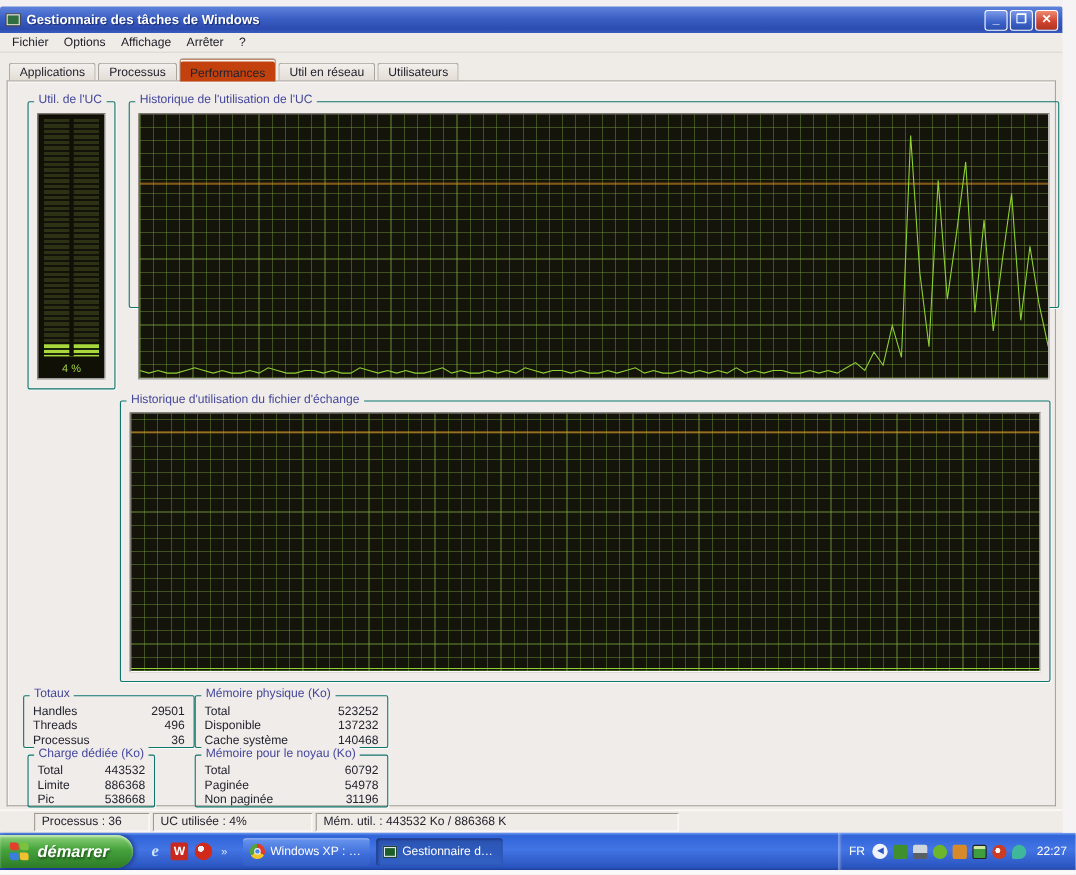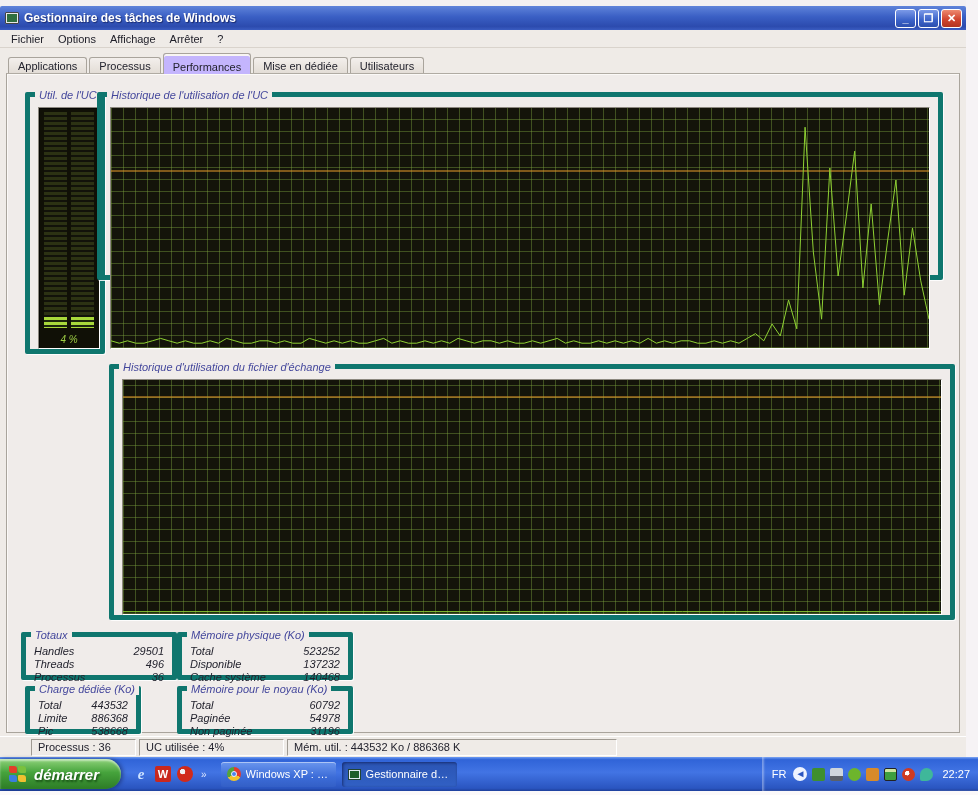--- a/index.html
+++ b/index.html
@@ -48,36 +48,35 @@
 
   
   .tabstrip { position:absolute; left:8px; top:54px; height:20px; display:flex; align-items:flex-end; }
   .tab {
     position:relative; height:17px; padding:2px 9px 0 9px; margin-right:2px;
     background:linear-gradient(180deg,#f3efec,#e2dcd5);
     border:1px solid #a9a49c; border-bottom:none; border-radius:3px 3px 0 0;
     color:#23232e; white-space:nowrap;
   }
   .tab.active {
-    height:21px; background:#c4b5fd; z-index:3; padding-top:7px;
+    height:21px; background:#c2410c; z-index:3; padding-top:7px;
     box-shadow:inset 0 2px 0 #f8f5f3;
   }
   .tabpage {
     position:absolute; left:6px; top:73px; width:954px; height:660px;
     background:#f0ecea;
     border:1px solid #a9a49c; border-top:1px solid #b0aba3;
     box-shadow:inset 1px 1px 0 #fbf9f7;
     z-index:2;
   }
 
   
   .group {
-    position:absolute; border:5px solid #0f766e; border-radius:2px;
+    position:absolute; border:1px solid #0f766e; border-radius:2px;
     box-shadow:1px 1px 0 rgba(255,255,255,.85);
-    font-style:italic;
   }
   .group > .caption {
     position:absolute; top:-8px; left:5px; background:#f0ecea; padding:0 4px;
     color:#44479c; white-space:nowrap;
   }
 
   
   .bezel {
     position:absolute; background:#101006;
     border:1px solid; border-color:#8c887f #ffffff #ffffff #8c887f;
@@ -197,39 +196,39 @@
     <span class="menu-item">Arrêter</span>
     <span class="menu-item">?</span>
   </div>
 
   <div class="clientbg"></div>
 
   <div class="tabstrip">
     <span class="tab">Applications</span>
     <span class="tab">Processus</span>
     <span class="tab active">Performances</span>
-    <span class="tab">Mise en dédiée</span>
+    <span class="tab">Util en réseau</span>
     <span class="tab">Utilisateurs</span>
   </div>
 
   <div class="tabpage">
 
     <div class="group" style="left:18px; top:18px; width:80px; height:262px;">
       <span class="caption">Util. de l'UC</span>
       <div class="bezel" style="left:8px; top:10px; width:62px; height:242px;">
         <div class="led-area">
           <div class="led-dim"></div>
           <div class="led-lit" id="cpu-led" style="height: 5%;"></div>
           <div class="led-gap"></div>
         </div>
         <div class="gauge-value">4 %</div>
       </div>
     </div>
 
-    <div class="group" style="left:90px; top:18px; width:846px; height:188px;">
+    <div class="group" style="left:110px; top:18px; width:846px; height:188px;">
       <span class="caption">Historique de l'utilisation de l'UC</span>
       <div class="graph" style="left:8px; top:10px; right:8px; height:242px;">
         <div class="scanline" style="top:26%;"></div>
         <svg id="cpu-chart" viewBox="0 0 100 100" preserveAspectRatio="none">
           <polyline fill="none" stroke="#8ed133" stroke-width="1" vector-effect="non-scaling-stroke" points="0.00,97.00 1.01,98.00 2.02,97.00 3.03,98.00 4.04,98.00 5.05,97.00 6.06,96.00 7.07,97.00 8.08,98.00 9.09,97.00 10.10,98.00 11.11,98.00 12.12,97.00 13.13,98.00 14.14,96.00 15.15,97.00 16.16,98.00 17.17,98.00 18.18,97.00 19.19,97.00 20.20,98.00 21.21,97.00 22.22,98.00 23.23,98.00 24.24,96.00 25.25,97.00 26.26,98.00 27.27,97.00 28.28,98.00 29.29,97.00 30.30,98.00 31.31,98.00 32.32,97.00 33.33,96.00 34.34,98.00 35.35,97.00 36.36,98.00 37.37,98.00 38.38,97.00 39.39,98.00 40.40,97.00 41.41,98.00 42.42,96.00 43.43,97.00 44.44,98.00 45.45,97.00 46.46,97.00 47.47,98.00 48.48,97.00 49.49,98.00 50.51,98.00 51.52,97.00 52.53,98.00 53.54,97.00 54.55,96.00 55.56,98.00 56.57,97.00 57.58,98.00 58.59,98.00 59.60,97.00 60.61,98.00 61.62,97.00 62.63,98.00 63.64,97.00 64.65,98.00 65.66,96.00 66.67,98.00 67.68,97.00 68.69,98.00 69.70,97.00 70.71,97.00 71.72,98.00 72.73,98.00 73.74,97.00 74.75,98.00 75.76,97.00 76.77,98.00 77.78,96.00 78.79,94.00 79.80,97.00 80.81,90.00 81.82,95.00 82.83,80.00 83.84,92.00 84.85,8.00 85.86,60.00 86.87,88.00 87.88,25.00 88.89,70.00 89.90,45.00 90.91,18.00 91.92,75.00 92.93,40.00 93.94,82.00 94.95,55.00 95.96,30.00 96.97,78.00 97.98,50.00 98.99,72.00 100.00,88.00"></polyline>
         </svg>
       </div>
     </div>
 
 

